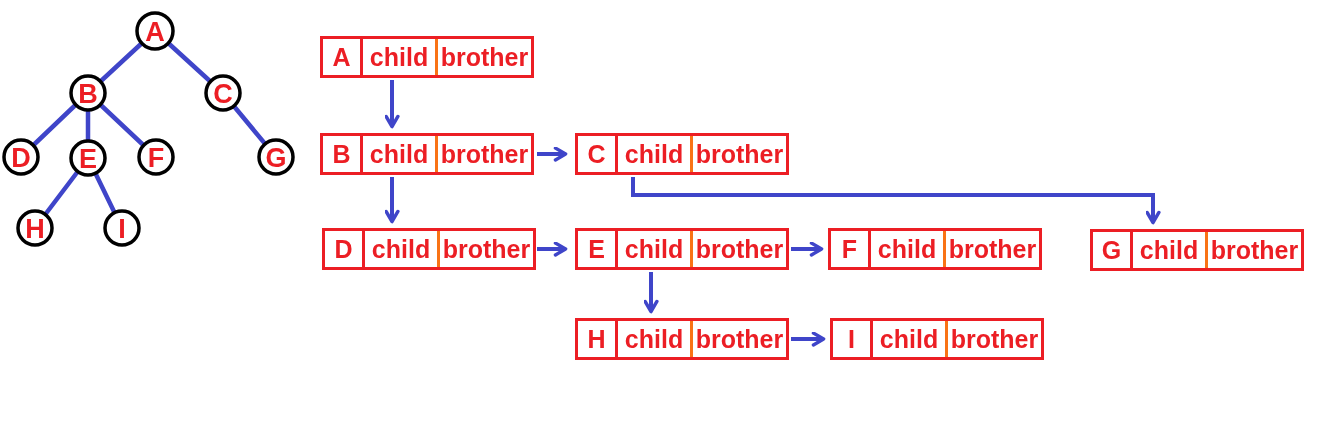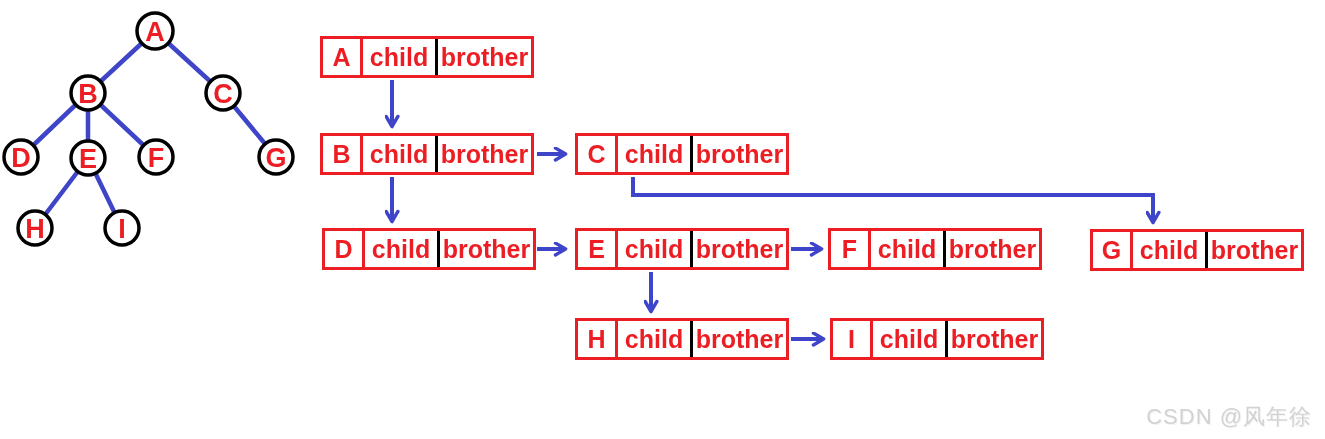--- a/index.html
+++ b/index.html
@@ -22,21 +22,21 @@
     display: flex;
     align-items: stretch;
     color: #ec1e24;
     font-weight: bold;
     font-size: 25px;
     line-height: 36px;
     text-align: center;
   }
   .rec .cell { display: block; overflow: hidden; }
   .rec .cell-letter  { width: 37px;  border-right: 3px solid #ec1e24; }
-  .rec .cell-child   { width: 72px;  border-right: 3px solid #000000; }
+  .rec .cell-child   { width: 72px;  border-right: 3px solid #f97316; }
   .rec .cell-brother { flex: 1; }
   
   #overlay {
     position: absolute;
     left: 0; top: 0;
     pointer-events: none;
   }
   .tree-letter {
     font-family: "Liberation Sans", sans-serif;
     font-weight: bold;
@@ -160,15 +160,14 @@
       <path d="M537,154 L564,154" marker-end="url(#vhead)"></path>
       <path d="M392,177 L392,220" marker-end="url(#vhead)"></path>
       <path d="M633,177 L633,195 L1153,195 L1153,221" marker-end="url(#vhead)"></path>
       <path d="M537,249 L564,249" marker-end="url(#vhead)"></path>
       <path d="M791,249 L820,249" marker-end="url(#vhead)"></path>
       <path d="M651,272 L651,310" marker-end="url(#vhead)"></path>
       <path d="M791,339 L822,339" marker-end="url(#vhead)"></path>
     </g>
   </svg>
 
-  <div id="watermark">CSDN @风年徐</div>
 
 </div>
 
 </body></html>

